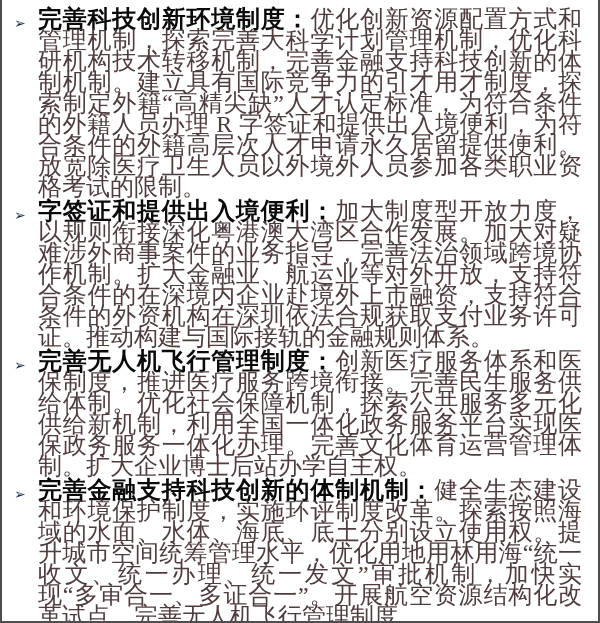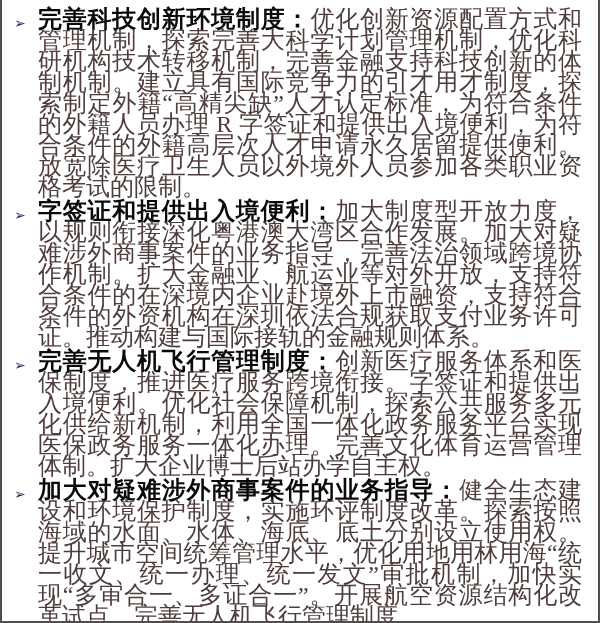--- a/index.html
+++ b/index.html
@@ -62,21 +62,21 @@
     <p class="content"><span class="title">完善科技创新环境制度：</span><span class="body">优化创新资源配置方式和管理机制，探索完善大科学计划管理机制，优化科研机构技术转移机制，完善金融支持科技创新的体制机制。建立具有国际竞争力的引才用才制度，探索制定外籍“高精尖缺”人才认定标准，为符合条件的外籍人员办理 R 字签证和提供出入境便利，为符合条件的外籍高层次人才申请永久居留提供便利。放宽除医疗卫生人员以外境外人员参加各类职业资格考试的限制。</span></p>
   </div>
 
   <div class="item">
     <span class="bullet">➢</span>
     <p class="content"><span class="title">字签证和提供出入境便利：</span><span class="body">加大制度型开放力度，以规则衔接深化粤港澳大湾区合作发展。加大对疑难涉外商事案件的业务指导，完善法治领域跨境协作机制。扩大金融业、航运业等对外开放，支持符合条件的在深境内企业赴境外上市融资，支持符合条件的外资机构在深圳依法合规获取支付业务许可证。推动构建与国际接轨的金融规则体系。</span></p>
   </div>
 
   <div class="item">
     <span class="bullet">➢</span>
-    <p class="content"><span class="title">完善无人机飞行管理制度：</span><span class="body">创新医疗服务体系和医保制度，推进医疗服务跨境衔接。字签证和提供出入境便利。优化社会保障机制，探索公共服务多元化供给新机制，利用全国一体化政务服务平台实现医保政务服务一体化办理。完善文化体育运营管理体制。扩大企业博士后站办学自主权。</span></p>
+    <p class="content"><span class="title">完善无人机飞行管理制度：</span><span class="body">创新医疗服务体系和医保制度，推进医疗服务跨境衔接。完善民生服务供给体制。优化社会保障机制，探索公共服务多元化供给新机制，利用全国一体化政务服务平台实现医保政务服务一体化办理。完善文化体育运营管理体制。扩大企业博士后站办学自主权。</span></p>
   </div>
 
   <div class="item">
     <span class="bullet">➢</span>
-    <p class="content"><span class="title">加大对疑难涉外商事案件的业务指导：</span><span class="body">健全生态建设和环境保护制度，实施环评制度改革。探索按照海域的水面、水体、海底、底土分别设立使用权。提升城市空间统筹管理水平，优化用地用林用海“统一收文、统一办理、统一发文”审批机制，加快实现“多审合一、多证合一”。开展航空资源结构化改革试点，完善无人机飞行管理制度。</span></p>
+    <p class="content"><span class="title">完善金融支持科技创新的体制机制：</span><span class="body">健全生态建设和环境保护制度，实施环评制度改革。探索按照海域的水面、水体、海底、底土分别设立使用权。提升城市空间统筹管理水平，优化用地用林用海“统一收文、统一办理、统一发文”审批机制，加快实现“多审合一、多证合一”。开展航空资源结构化改革试点，完善无人机飞行管理制度。</span></p>
   </div>
 
 </div>
 
 </body></html>

